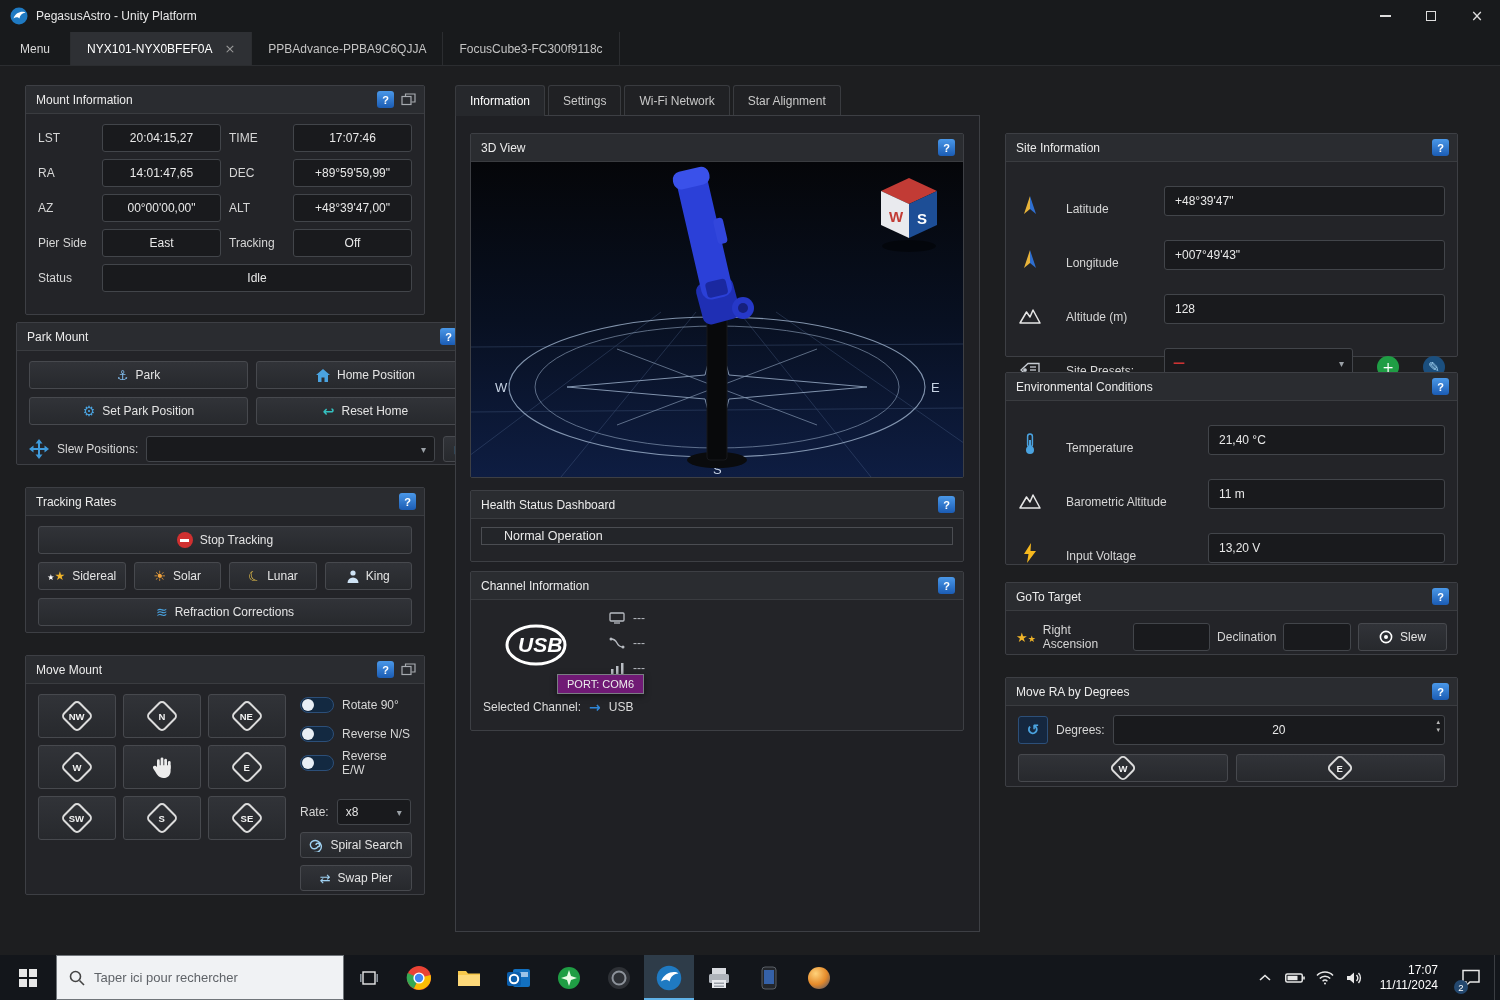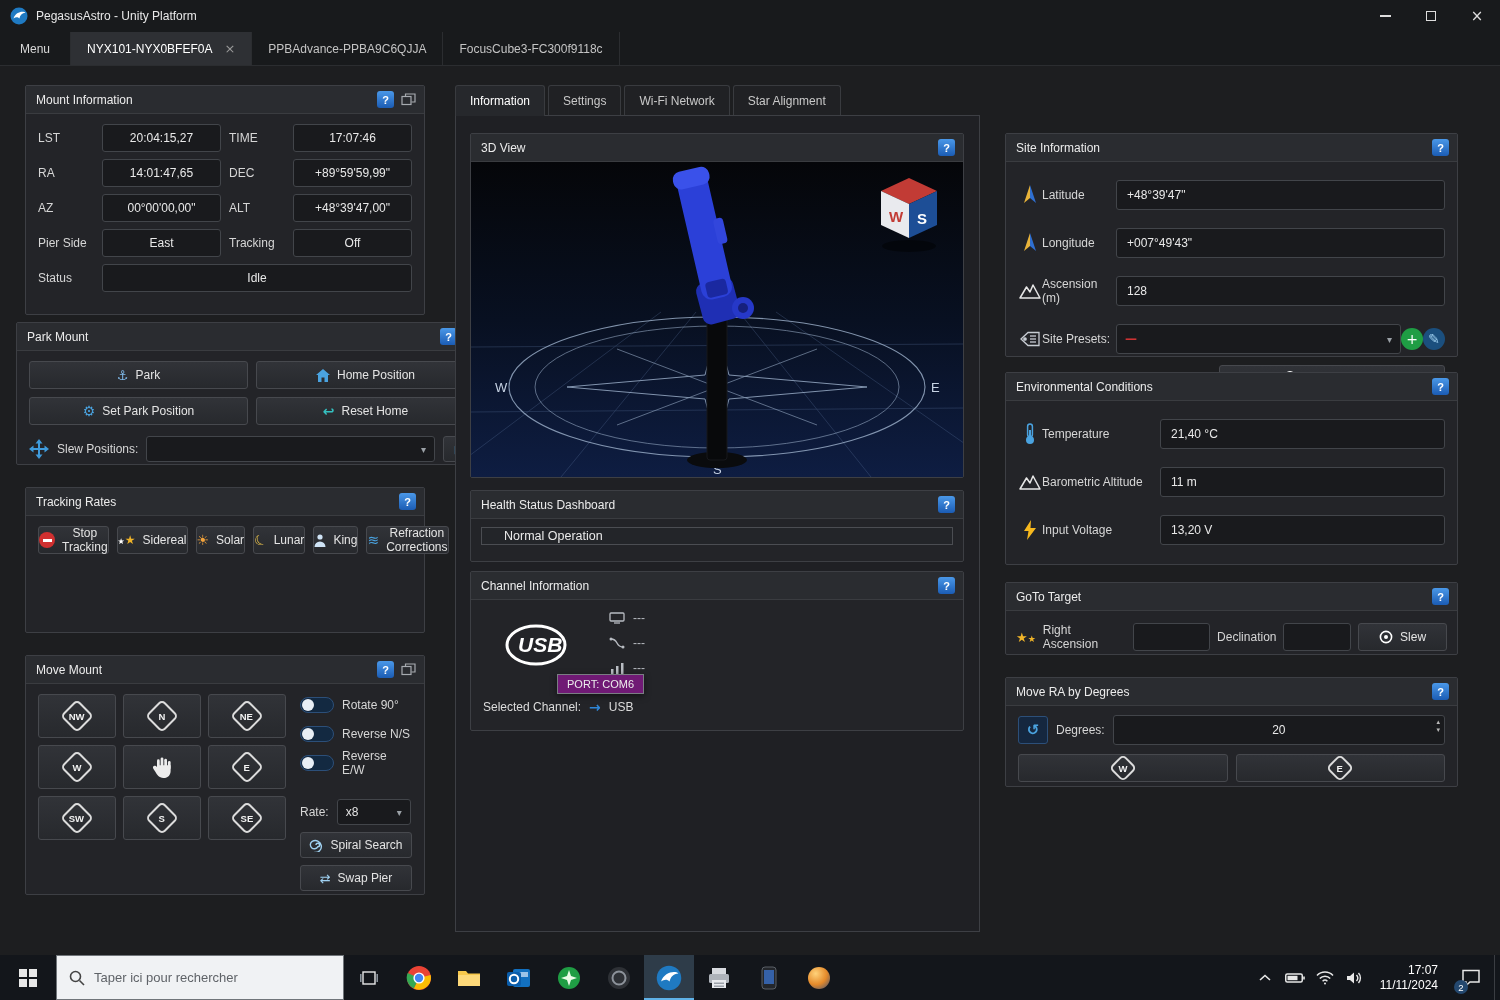--- a/index.html
+++ b/index.html
@@ -56,21 +56,21 @@
 
   
   .pk-grid { display:grid; grid-template-columns:1fr 1fr; gap:8px; padding:10px 12px 4px; }
   .pk-grid .btn { height:28px; }
   .slew-row { display:flex; align-items:center; gap:8px; padding:7px 12px; }
   .select { background:#191a1d; border:1px solid #42454a; border-radius:3px; height:26px;
             display:flex; align-items:center; justify-content:space-between; padding:0 8px;
             font-size:12px; }
 
   
-  .tr-col { display:flex; flex-direction:row; gap:8px; padding:10px 12px; }
+  .tr-col { display:flex; flex-direction:column; gap:8px; padding:10px 12px; }
   .tr-col .btn { height:28px; }
   .tr-rates { display:grid; grid-template-columns:repeat(4,1fr); gap:8px; }
   .stop-ic { width:16px; height:16px; border-radius:50%; background:#d03030; position:relative; flex:0 0 16px; }
   .stop-ic::after { content:''; position:absolute; left:3.5px; top:6.5px; width:9px; height:3px; background:#fff; }
 
   
   .mm-wrap { display:flex; gap:14px; padding:10px 12px; }
   .mm-grid { display:grid; grid-template-columns:repeat(3,78px); grid-auto-rows:44px; gap:7px; }
   .dir-btn { width:78px; height:44px; }
   .diamond { width:24px; height:24px; border:2px solid #dcdcdc; border-radius:5px;
@@ -99,21 +99,21 @@
 
   .ch-body { position:relative; height:130px; }
   .ch-rows { position:absolute; left:138px; top:8px; display:flex; flex-direction:column; gap:5px; }
   .ch-row { display:flex; align-items:center; gap:8px; height:20px; color:#b8bcc2; font-size:12px; }
   .tooltip { position:absolute; left:86px; top:74px; background:#701a75; border:1px solid #7a7d83;
              padding:3px 9px; font-size:11px; color:#ececec; z-index:4; box-shadow:0 2px 6px rgba(0,0,0,.5); }
   .sel-row { position:absolute; left:12px; top:99px; display:flex; align-items:center; gap:8px;
              font-size:12px; color:#dcdcdc; }
 
   
-  .site-row { display:flex; align-items:center; gap:0; padding:0 12px; height:30px; margin-top:18px; }
+  .site-row { display:flex; align-items:flex-end; gap:24px; padding:0 12px; height:30px; margin-top:24px; }
   .icn { width:24px; display:flex; align-items:center; justify-content:center; flex:0 0 24px; }
   .site-row .lbl { width:74px; flex:0 0 74px; }
   .site-row .field, .site-row .select { flex:1; height:30px; }
   .env-row .lbl { width:118px; flex:0 0 118px; }
   .round-btn { width:22px; height:22px; border-radius:50%; display:flex; align-items:center;
                justify-content:center; flex:0 0 22px; font-size:14px; }
   .push-row { display:flex; justify-content:flex-end; padding:0 12px; margin-top:11px; }
   .push-row .btn { width:226px; height:27px; }
 
   .goto-row { display:flex; align-items:center; gap:7px; padding:0 10px; margin-top:12px; }
@@ -576,21 +576,21 @@
         </span>
       <span class="lbl">Longitude</span>
       <div class="field left">+007°49'43"</div>
     </div>
     <div class="site-row">
       <span class="icn">
           <svg width="22" height="16" viewBox="0 0 22 16" fill="none" stroke="#e6e6e6" stroke-width="1.5" stroke-linejoin="round">
             <path d="M1 15 L7.5 4 L11 9 L14 2 L21 15 Z"></path>
           </svg>
         </span>
-      <span class="lbl">Ascension (m)</span>
+      <span class="lbl">Altitude (m)</span>
       <div class="field left">128</div>
     </div>
     <div class="site-row">
       <span class="icn">
           <svg width="20" height="16" viewBox="0 0 20 16" fill="none" stroke="#c8cdd4" stroke-width="1.3">
             <path d="M1 8 L8 1.5 H19 V14.5 H8 Z"></path>
             <circle cx="5" cy="8" r="1.2" fill="#c8cdd4"></circle>
             <line x1="10" y1="5" x2="16" y2="5"></line>
             <line x1="10" y1="8" x2="16" y2="8"></line>
             <line x1="10" y1="11" x2="16" y2="11"></line>

